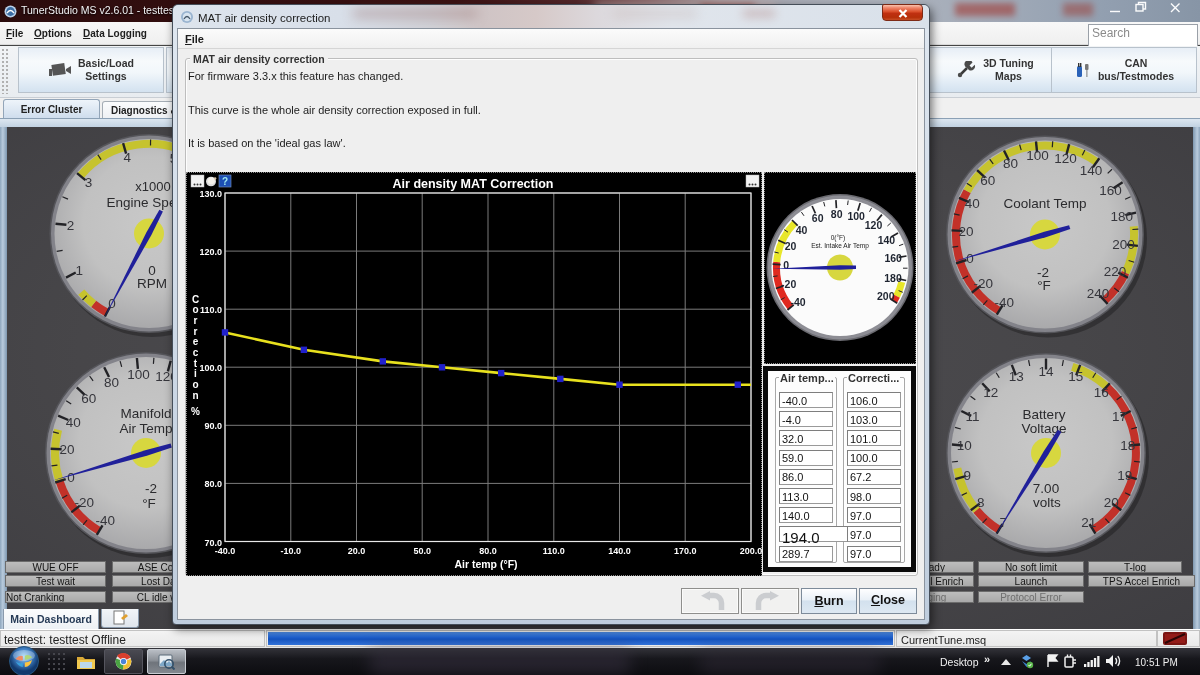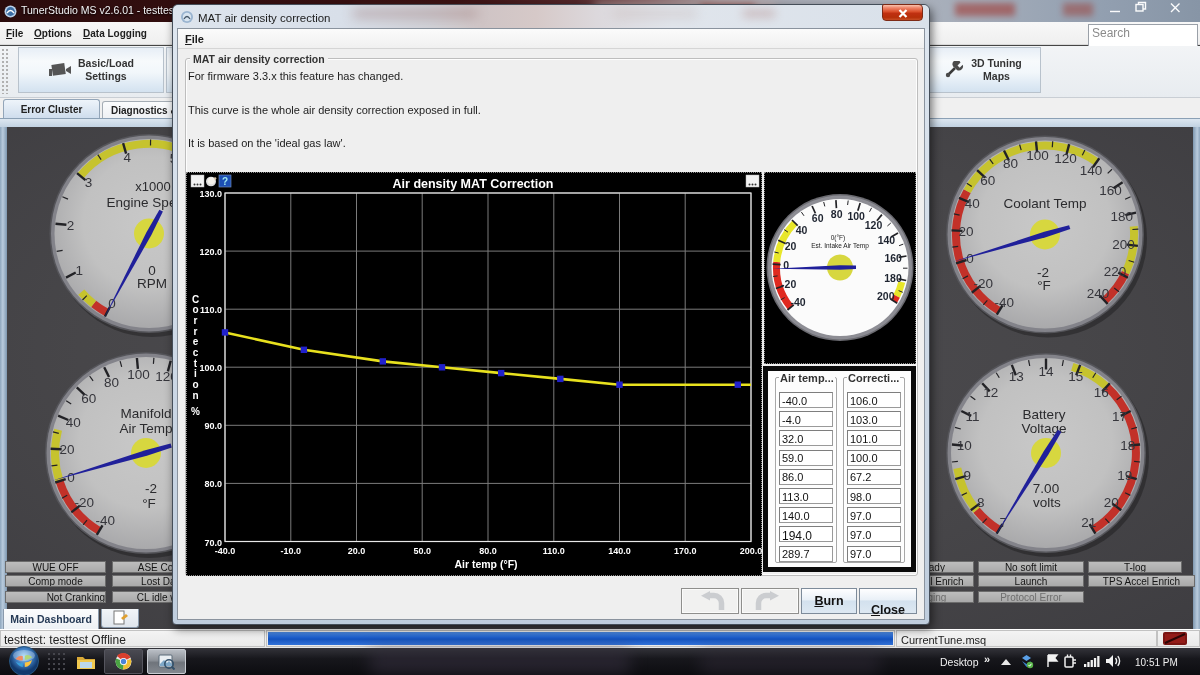--- a/index.html
+++ b/index.html
@@ -46,27 +46,37 @@
           <rect x="4" y="3" width="13" height="11" transform="rotate(-8 10 8)"></rect>
           <rect x="1" y="8" width="3" height="7"></rect>
           <path d="M18 8 l5 -3 v8 l-5 -3 z"></path>
         </g>
       </svg>
       <div style="text-align:center;font-size:10.5px;font-weight:bold;color:#333;line-height:13px">Basic/Load<br>Settings</div>
     </div>
 <div class="abs" style="left:166px;top:47px;width:60px;height:46px;background:linear-gradient(#e7eef6 0%,#f7fafc 30%,#f2f7fb 55%,#d3e2f0 100%);border:1px solid #b8c2cc;display:flex;align-items:center;justify-content:center">
       <div style="text-align:center;font-size:10.5px;font-weight:bold;color:#333;line-height:13px"><br></div>
     </div>
-<div class="abs" style="left:925px;top:47px;width:116px;height:46px;background:linear-gradient(#e7eef6 0%,#f7fafc 30%,#f2f7fb 55%,#d3e2f0 100%);border:1px solid #b8c2cc;display:flex;align-items:center;justify-content:center">
+<div class="abs" style="left:925px;top:47px;width:140px;height:46px;background:linear-gradient(#e7eef6 0%,#f7fafc 30%,#f2f7fb 55%,#d3e2f0 100%);border:1px solid #b8c2cc;display:flex;align-items:center;justify-content:center">
       <svg width="22" height="18" style="margin-right:5px">
         <path d="M3 15 l8 -8" stroke="#3a3a3a" stroke-width="2.5" fill="none"></path>
         <path d="M11 7 a4.2 4.2 0 1 1 5.5 -5.5 l-3 3 l2.2 2.2 l3 -3 a4.2 4.2 0 0 1 -5.5 5.5 z" fill="#4a4a4a"></path>
         <circle cx="4" cy="14" r="2.2" fill="#4a4a4a"></circle>
       </svg>
       <div style="text-align:center;font-size:10.5px;font-weight:bold;color:#333;line-height:13px">3D Tuning<br>Maps</div>
+    </div>
+<div class="abs" style="left:1051px;top:47px;width:146px;height:46px;background:linear-gradient(#e7eef6 0%,#f7fafc 30%,#f2f7fb 55%,#d3e2f0 100%);border:1px solid #b8c2cc;display:flex;align-items:center;justify-content:center">
+      <svg width="18" height="20" style="margin-right:6px">
+        <rect x="3" y="6" width="5" height="11" rx="1.5" fill="#2a62b8"></rect>
+        <rect x="4" y="3" width="1.4" height="4" fill="#333"></rect>
+        <rect x="6" y="3" width="1.4" height="4" fill="#333"></rect>
+        <rect x="11" y="4" width="3.5" height="6" rx="1" fill="#777"></rect>
+        <rect x="12.4" y="10" width="1" height="7" fill="#777"></rect>
+      </svg>
+      <div style="text-align:center;font-size:10.5px;font-weight:bold;color:#333;line-height:13px">CAN<br>bus/Testmodes</div>
     </div>
 <div class="abs" style="left:0;top:98px;width:1200px;height:20px;background:#f0f0f0"></div>
 <div class="abs" style="left:3px;top:99px;width:97px;height:19px;background:linear-gradient(#eef4fa,#cfdded);border:1px solid #93a5b8;border-bottom:none;border-radius:3px 3px 0 0;font-size:10px;font-weight:bold;color:#222;text-align:center;padding-top:4px">Error Cluster</div>
 <div class="abs" style="left:102px;top:101px;width:130px;height:17px;background:linear-gradient(#fbfcfd,#eef0f3);border:1px solid #a5adb5;border-bottom:none;border-radius:3px 3px 0 0;font-size:10px;font-weight:bold;color:#222;text-align:left;padding:3px 0 0 8px">Diagnostics &amp; </div>
 <div class="abs" style="left:0;top:118px;width:1200px;height:9px;background:linear-gradient(#dce6f0,#c2d2e2);border-top:1px solid #8ba0b5"></div>
 
 <div class="abs" style="left:0;top:127px;width:1200px;height:502px;background:radial-gradient(ellipse 900px 420px at 48% 45%,#4e4d51 0%,#474649 55%,#3d3c40 100%)"></div>
 <div class="abs" style="left:0;top:127px;width:7px;height:502px;background:linear-gradient(90deg,#8ea6bd,#b9cbdd 40%,#7e97af)"></div>
 <div class="abs" style="left:1193px;top:127px;width:7px;height:502px;background:linear-gradient(90deg,#7e97af,#b9cbdd 60%,#8ea6bd)"></div>
 
@@ -284,22 +294,22 @@
 <text x="1111.2" y="502.7" font-size="13.5" fill="#36363c" font-weight="400" text-anchor="middle" dominant-baseline="central">20</text>
 <text x="1088.8" y="522.9" font-size="13.5" fill="#36363c" font-weight="400" text-anchor="middle" dominant-baseline="central">21</text>
 <text x="1044.0" y="414.0" font-size="13.5" font-weight="400" fill="#2b2b2e" text-anchor="middle" dominant-baseline="central">Battery</text>
 <text x="1044.0" y="428.0" font-size="13.5" font-weight="400" fill="#2b2b2e" text-anchor="middle" dominant-baseline="central">Voltage</text>
 <text x="1046.0" y="488.0" font-size="13.5" font-weight="400" fill="#2b2b2e" text-anchor="middle" dominant-baseline="central">7.00</text>
 <text x="1047.0" y="502.0" font-size="13.5" font-weight="400" fill="#2b2b2e" text-anchor="middle" dominant-baseline="central">volts</text>
 <circle cx="1046" cy="453" r="15" fill="#d7d73f"></circle>
 <polygon points="995.3,535.7 1048.4,454.5 1061.3,431.9 1057.9,429.8 1043.6,451.5" fill="#20209a"></polygon>
     </svg>
 <div class="abs" style="left:5px;top:560.5px;width:101px;height:12px;background:linear-gradient(#bdbdbd,#a9a9a9);border:1px solid #6c6c6c;font-size:10px;color:#141414;text-align:center;line-height:11px;overflow:hidden">WUE OFF</div>
-<div class="abs" style="left:5px;top:575px;width:101px;height:12px;background:linear-gradient(#bdbdbd,#a9a9a9);border:1px solid #6c6c6c;font-size:10px;color:#141414;text-align:center;line-height:11px;overflow:hidden">Comp mode</div>
-<div class="abs" style="left:5px;top:590.5px;width:101px;height:12px;background:linear-gradient(#bdbdbd,#a9a9a9);border:1px solid #6c6c6c;font-size:10px;color:#141414;text-align:right;line-height:11px;overflow:hidden">Not Cranking</div>
+<div class="abs" style="left:5px;top:575px;width:101px;height:12px;background:linear-gradient(#bdbdbd,#a9a9a9);border:1px solid #6c6c6c;font-size:10px;color:#141414;text-align:center;line-height:11px;overflow:hidden">Test wait</div>
+<div class="abs" style="left:5px;top:590.5px;width:101px;height:12px;background:linear-gradient(#bdbdbd,#a9a9a9);border:1px solid #6c6c6c;font-size:10px;color:#141414;text-align:left;line-height:11px;overflow:hidden">Not Cranking</div>
 <div class="abs" style="left:112px;top:560.5px;width:101px;height:12px;background:linear-gradient(#bdbdbd,#a9a9a9);border:1px solid #6c6c6c;font-size:10px;color:#141414;text-align:center;line-height:11px;overflow:hidden">ASE Comp</div>
 <div class="abs" style="left:112px;top:575px;width:101px;height:12px;background:linear-gradient(#bdbdbd,#a9a9a9);border:1px solid #6c6c6c;font-size:10px;color:#141414;text-align:center;line-height:11px;overflow:hidden">Lost Data</div>
 <div class="abs" style="left:112px;top:590.5px;width:101px;height:12px;background:linear-gradient(#bdbdbd,#a9a9a9);border:1px solid #6c6c6c;font-size:10px;color:#141414;text-align:center;line-height:11px;overflow:hidden">CL idle wait</div>
 <div class="abs" style="left:880px;top:560.5px;width:94px;height:12px;background:linear-gradient(#bdbdbd,#a9a9a9);border:1px solid #6c6c6c;font-size:10px;color:#141414;text-align:left;padding-left:35px;line-height:11px;overflow:hidden">Ready</div>
 <div class="abs" style="left:880px;top:575px;width:94px;height:12px;background:linear-gradient(#bdbdbd,#a9a9a9);border:1px solid #6c6c6c;font-size:10px;color:#141414;text-align:left;padding-left:27px;line-height:11px;overflow:hidden">Accel Enrich</div>
 <div class="abs" style="left:880px;top:590.5px;width:94px;height:12px;background:linear-gradient(#bdbdbd,#a9a9a9);border:1px solid #6c6c6c;font-size:10px;color:#6f6f6f;text-align:left;padding-left:12px;line-height:11px;overflow:hidden">Datalogging</div>
 <div class="abs" style="left:978px;top:560.5px;width:106px;height:12px;background:linear-gradient(#bdbdbd,#a9a9a9);border:1px solid #6c6c6c;font-size:10px;color:#141414;text-align:center;line-height:11px;overflow:hidden">No soft limit</div>
 <div class="abs" style="left:978px;top:575px;width:106px;height:12px;background:linear-gradient(#bdbdbd,#a9a9a9);border:1px solid #6c6c6c;font-size:10px;color:#141414;text-align:center;line-height:11px;overflow:hidden">Launch</div>
 <div class="abs" style="left:978px;top:590.5px;width:106px;height:12px;background:linear-gradient(#bdbdbd,#a9a9a9);border:1px solid #6c6c6c;font-size:10px;color:#6f6f6f;text-align:center;line-height:11px;overflow:hidden">Protocol Error</div>
 <div class="abs" style="left:1088px;top:560.5px;width:94px;height:12px;background:linear-gradient(#bdbdbd,#a9a9a9);border:1px solid #6c6c6c;font-size:10px;color:#141414;text-align:center;line-height:11px;overflow:hidden">T-log</div>
@@ -494,34 +504,34 @@
 <div class="abs" style="left:779px;top:430.4px;width:54px;height:16px;background:#fff;border:1px solid #999;border-top-color:#7e7e7e;border-left-color:#7e7e7e;font-size:11px;color:#111;padding:1.5px 0 0 2px">32.0</div>
 <div class="abs" style="left:847px;top:430.4px;width:54px;height:16px;background:#fff;border:1px solid #999;border-top-color:#7e7e7e;border-left-color:#7e7e7e;font-size:11px;color:#111;padding:1.5px 0 0 2px">101.0</div>
 <div class="abs" style="left:779px;top:449.6px;width:54px;height:16px;background:#fff;border:1px solid #999;border-top-color:#7e7e7e;border-left-color:#7e7e7e;font-size:11px;color:#111;padding:1.5px 0 0 2px">59.0</div>
 <div class="abs" style="left:847px;top:449.6px;width:54px;height:16px;background:#fff;border:1px solid #999;border-top-color:#7e7e7e;border-left-color:#7e7e7e;font-size:11px;color:#111;padding:1.5px 0 0 2px">100.0</div>
 <div class="abs" style="left:779px;top:468.8px;width:54px;height:16px;background:#fff;border:1px solid #999;border-top-color:#7e7e7e;border-left-color:#7e7e7e;font-size:11px;color:#111;padding:1.5px 0 0 2px">86.0</div>
 <div class="abs" style="left:847px;top:468.8px;width:54px;height:16px;background:#fff;border:1px solid #999;border-top-color:#7e7e7e;border-left-color:#7e7e7e;font-size:11px;color:#111;padding:1.5px 0 0 2px">67.2</div>
 <div class="abs" style="left:779px;top:488.0px;width:54px;height:16px;background:#fff;border:1px solid #999;border-top-color:#7e7e7e;border-left-color:#7e7e7e;font-size:11px;color:#111;padding:1.5px 0 0 2px">113.0</div>
 <div class="abs" style="left:847px;top:488.0px;width:54px;height:16px;background:#fff;border:1px solid #999;border-top-color:#7e7e7e;border-left-color:#7e7e7e;font-size:11px;color:#111;padding:1.5px 0 0 2px">98.0</div>
 <div class="abs" style="left:779px;top:507.2px;width:54px;height:16px;background:#fff;border:1px solid #999;border-top-color:#7e7e7e;border-left-color:#7e7e7e;font-size:11px;color:#111;padding:1.5px 0 0 2px">140.0</div>
 <div class="abs" style="left:847px;top:507.2px;width:54px;height:16px;background:#fff;border:1px solid #999;border-top-color:#7e7e7e;border-left-color:#7e7e7e;font-size:11px;color:#111;padding:1.5px 0 0 2px">97.0</div>
-<div class="abs" style="left:779px;top:526.4px;width:54px;height:16px;background:#fff;border:1px solid #999;border-top-color:#7e7e7e;border-left-color:#7e7e7e;font-size:12px;color:#111;padding:1.5px 0 0 2px">194.0</div>
+<div class="abs" style="left:779px;top:526.4px;width:74px;height:16px;background:#fff;border:1px solid #999;border-top-color:#7e7e7e;border-left-color:#7e7e7e;font-size:15px;color:#111;padding:1.5px 0 0 2px">194.0</div>
 <div class="abs" style="left:847px;top:526.4px;width:54px;height:16px;background:#fff;border:1px solid #999;border-top-color:#7e7e7e;border-left-color:#7e7e7e;font-size:11px;color:#111;padding:1.5px 0 0 2px">97.0</div>
 <div class="abs" style="left:779px;top:545.6px;width:54px;height:16px;background:#fff;border:1px solid #999;border-top-color:#7e7e7e;border-left-color:#7e7e7e;font-size:11px;color:#111;padding:1.5px 0 0 2px">289.7</div>
 <div class="abs" style="left:847px;top:545.6px;width:54px;height:16px;background:#fff;border:1px solid #999;border-top-color:#7e7e7e;border-left-color:#7e7e7e;font-size:11px;color:#111;padding:1.5px 0 0 2px">97.0</div>
 <div class="abs" style="left:681px;top:588px;width:58px;height:26px;background:#f1f1f0;border:1px solid #8f8f8d;box-shadow:inset 0 0 0 1px #fbfbfa"><svg width="56" height="24">
         <path d="M27 6.5 h5 a7.5 7.5 0 0 1 7.5 7.5 v7" stroke="#cbcdd0" stroke-width="5.5" fill="none"></path>
         <path d="M28 2 v9.5 l-9 -4.7 z" fill="#cbcdd0"></path>
       </svg></div>
 <div class="abs" style="left:741px;top:588px;width:58px;height:26px;background:#f1f1f0;border:1px solid #8f8f8d;box-shadow:inset 0 0 0 1px #fbfbfa"><svg width="56" height="24">
         <path d="M29 6.5 h-5 a7.5 7.5 0 0 0 -7.5 7.5 v7" stroke="#cbcdd0" stroke-width="5.5" fill="none"></path>
         <path d="M28 2 v9.5 l9 -4.7 z" fill="#cbcdd0"></path>
       </svg></div>
 <div class="abs" style="left:801px;top:588px;width:56px;height:26px;background:linear-gradient(#fefeff 0%,#e9f0f7 45%,#d3e1ee 50%,#dde8f2 100%);border:1px solid #7d8b9a;font-size:12.5px;font-weight:bold;color:#111;text-align:center;padding-top:5px"><span class="u">B</span>urn</div>
-<div class="abs" style="left:859px;top:588px;width:58px;height:26px;background:linear-gradient(#fefeff 0%,#e9f0f7 45%,#d3e1ee 50%,#dde8f2 100%);border:1px solid #7d8b9a;font-size:12.5px;font-weight:bold;color:#111;text-align:center;padding-top:14px"><span class="u">C</span>lose</div>
+<div class="abs" style="left:859px;top:588px;width:58px;height:26px;background:linear-gradient(#fefeff 0%,#e9f0f7 45%,#d3e1ee 50%,#dde8f2 100%);border:1px solid #7d8b9a;font-size:12.5px;font-weight:bold;color:#111;text-align:center;padding-top:4px"><span class="u">C</span>lose</div>
 
 <div class="abs" style="left:0;top:648px;width:1200px;height:27px;background:linear-gradient(#33333a,#17171c 40%,#0c0c10)"></div>
 <div class="abs" style="left:370px;top:650px;width:260px;height:25px;background:#3a3344;opacity:.5;filter:blur(8px)"></div>
 <div class="abs" style="left:700px;top:652px;width:180px;height:23px;background:#37303f;opacity:.4;filter:blur(8px)"></div>
 
 <svg class="abs" style="left:7px;top:645px" width="36" height="30">
 <defs>
         <radialGradient id="orb" cx="50%" cy="35%">
           <stop offset="0%" stop-color="#9fd4f5"></stop>
           <stop offset="55%" stop-color="#3f7ec2"></stop>

